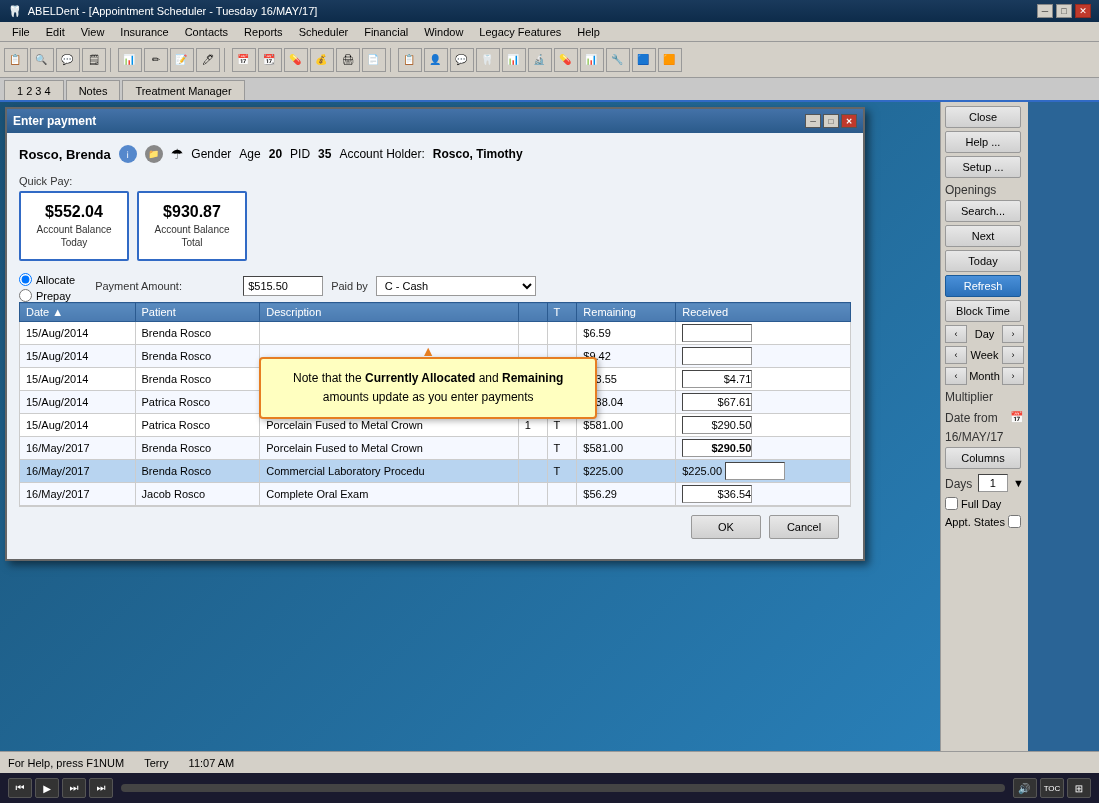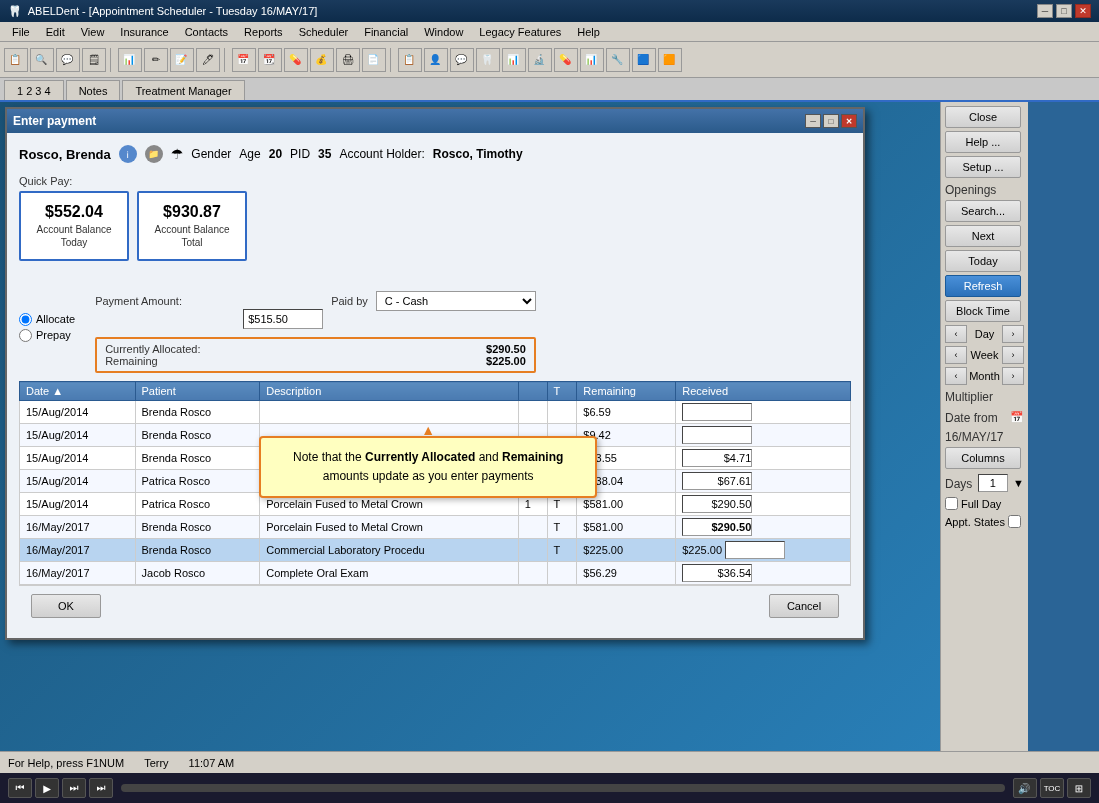--- a/index.html
+++ b/index.html
@@ -90,21 +90,21 @@
     .payment-table tr:nth-child(even) td { background: #f5f8ff; }
     .payment-table tr.highlighted td { background: #b8d4f0; }
     .payment-input { width: 70px; height: 18px; border: 1px inset #999; font-size: 11px; text-align: right; background: white; }
 
     
     .tooltip-box { position: absolute; background: #ffffc0; border: 2px solid #e67e22; border-radius: 4px; padding: 10px 32px; font-size: 12px; max-width: 360px; box-shadow: 2px 2px 6px rgba(0,0,0,0.3); z-index: 100; }
     .tooltip-box::before { content: '▲'; position: absolute; top: -16px; left: 50%; transform: translateX(-50%); color: #e67e22; font-size: 14px; }
     .tooltip-bold { font-weight: bold; }
 
     
-    .dialog-footer { display: flex; justify-content: space-between; gap: 8px; padding: 8px 12px; background: #eef2f7; border-top: 1px solid #ccc; }
+    .dialog-footer { display: flex; justify-content: flex-end; gap: 8px; padding: 8px 12px; background: #eef2f7; border-top: 1px solid #ccc; }
     .dialog-btn { width: 70px; height: 24px; background: linear-gradient(to bottom, #e8e8e8, #d0d0d0); border: 1px solid #999; font-size: 11px; cursor: pointer; border-radius: 2px; }
 
     
     .status-bar { background: #d4d0c8; height: 22px; display: flex; align-items: center; justify-content: flex-start; padding: 0 8px; border-top: 1px solid #999; font-size: 11px; position: absolute; bottom: 0; width: 1099px; }
     .status-sections { display: flex; gap: 20px; }
 
     
     .taskbar { background: #1a1a2e; height: 30px; display: flex; align-items: center; justify-content: space-between; padding: 0 8px; position: absolute; bottom: 22px; width: 1099px; }
     .taskbar-btn { width: 24px; height: 20px; background: #333; border: 1px solid #555; color: white; display: flex; align-items: center; justify-content: center; font-size: 10px; cursor: pointer; border-radius: 2px; }
 
@@ -246,37 +246,27 @@
                 </div>
                 <div class="radio-row">
                   <input type="radio" name="paytype" style="">
                   <label>Prepay</label>
                 </div>
               </div>
 
               <div style="display:flex; flex-direction:column; gap:4px;">
                 <div class="form-row">
                   <span class="form-label">Payment Amount:</span>
-                  <input type="text" class="form-input" style="width: 80px; margin-top: 36px;" value="$515.50">
+                  <input type="text" class="form-input" style="width: 80px;" value="$515.50">
                   <span class="form-label-sm">Paid by</span>
                   <select class="form-select" style="width:160px;">
                     <option>C - Cash</option>
                   </select>
                 </div>
 
-                <div class="allocated-box">
-                  <div class="allocated-row">
-                    <span class="allocated-label">Currently Allocated:</span>
-                    <span class="allocated-value">$290.50</span>
-                  </div>
-                  <div class="allocated-row">
-                    <span class="allocated-label">Remaining</span>
-                    <span class="allocated-value">$225.00</span>
-                  </div>
-                </div>
               </div>
             </div>
           </div>
         </div>
 
         <div style="position:relative;">
           <table class="payment-table">
             <thead>
               <tr>
                 <th class="sortable">Date ▲</th>

